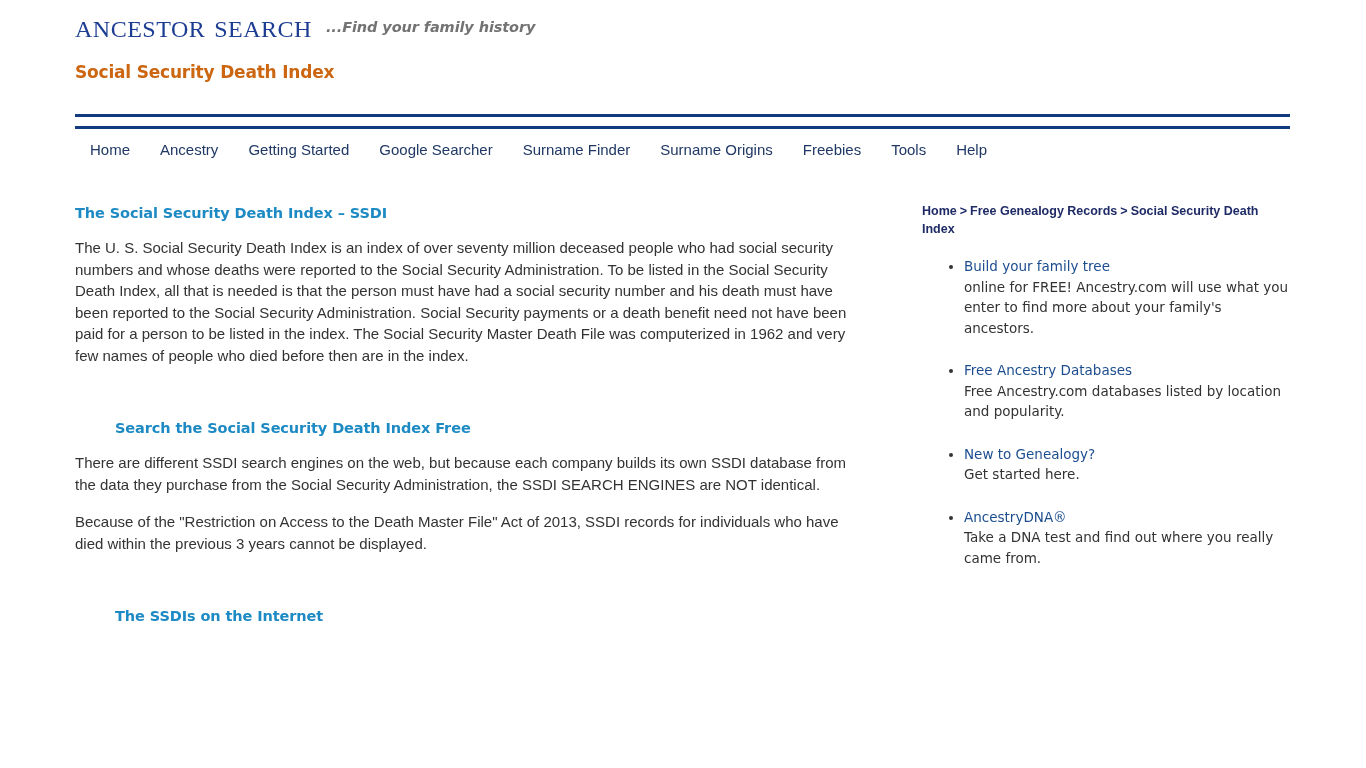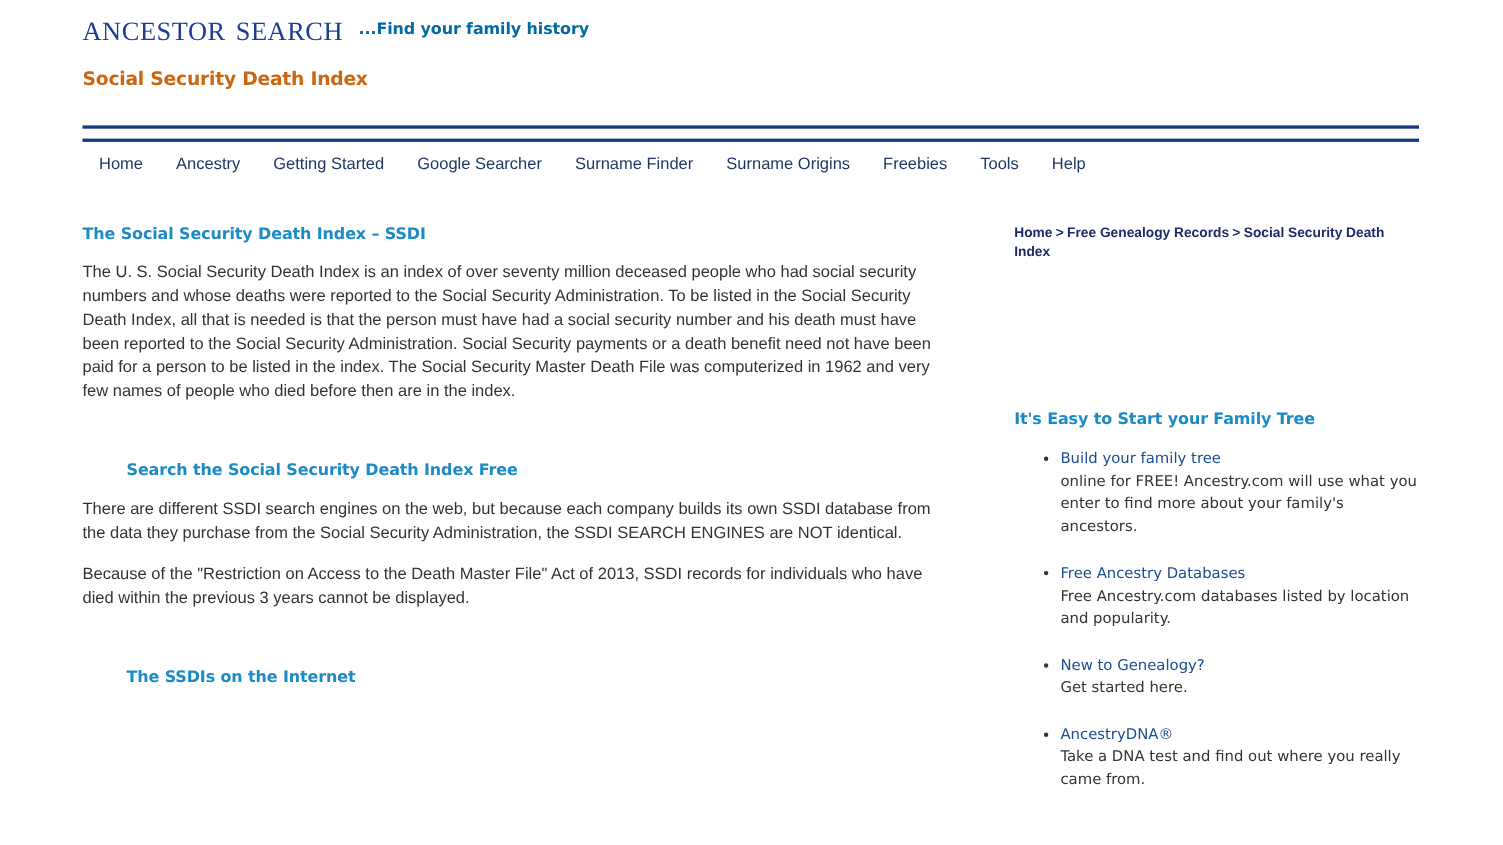--- a/index.html
+++ b/index.html
@@ -46,26 +46,27 @@
     letter-spacing: 0.5px;
     font-variant: small-caps;
     text-transform: lowercase;
     line-height: 40px;
     vertical-align: baseline;
   }
   .logo-tagline {
     font-family: "DejaVu Sans", sans-serif;
     font-weight: bold;
     font-size: 14.5px;
-    color: #0369a1;
+    color: #737373;
     letter-spacing: -0.1px;
     margin-left: 14px;
     vertical-align: baseline;
     position: relative;
     top: -5px;
+    font-style: italic;
   }
   .subtitle {
     position: absolute;
     left: 0;
     top: 62px;
     font-family: "DejaVu Sans", sans-serif;
     font-weight: bold;
     font-size: 17px;
     color: #cc6611;
     letter-spacing: -0.2px;
@@ -224,21 +225,20 @@
 
     <h2 class="h-section spaced-top">The SSDIs on the Internet</h2>
   </div>
 
   <div class="sidebar">
 
     <div class="breadcrumb">
       <a href="#">Home</a><span class="sep">&gt;</span><a href="#">Free Genealogy Records</a><span class="sep">&gt;</span><span class="current">Social Security Death Index</span>
     </div>
 
-    <h3 class="sidebar-heading">It's Easy to Start your Family Tree</h3>
 
     <ul class="promo-list">
       <li>
         <a class="promo-link" href="#">Build your family tree</a>
         <span class="promo-desc">online for FREE! Ancestry.com will use what you enter to find more about your family's ancestors.</span>
       </li>
       <li>
         <a class="promo-link" href="#">Free Ancestry Databases</a>
         <span class="promo-desc">Free Ancestry.com databases listed by location and popularity.</span>
       </li>

